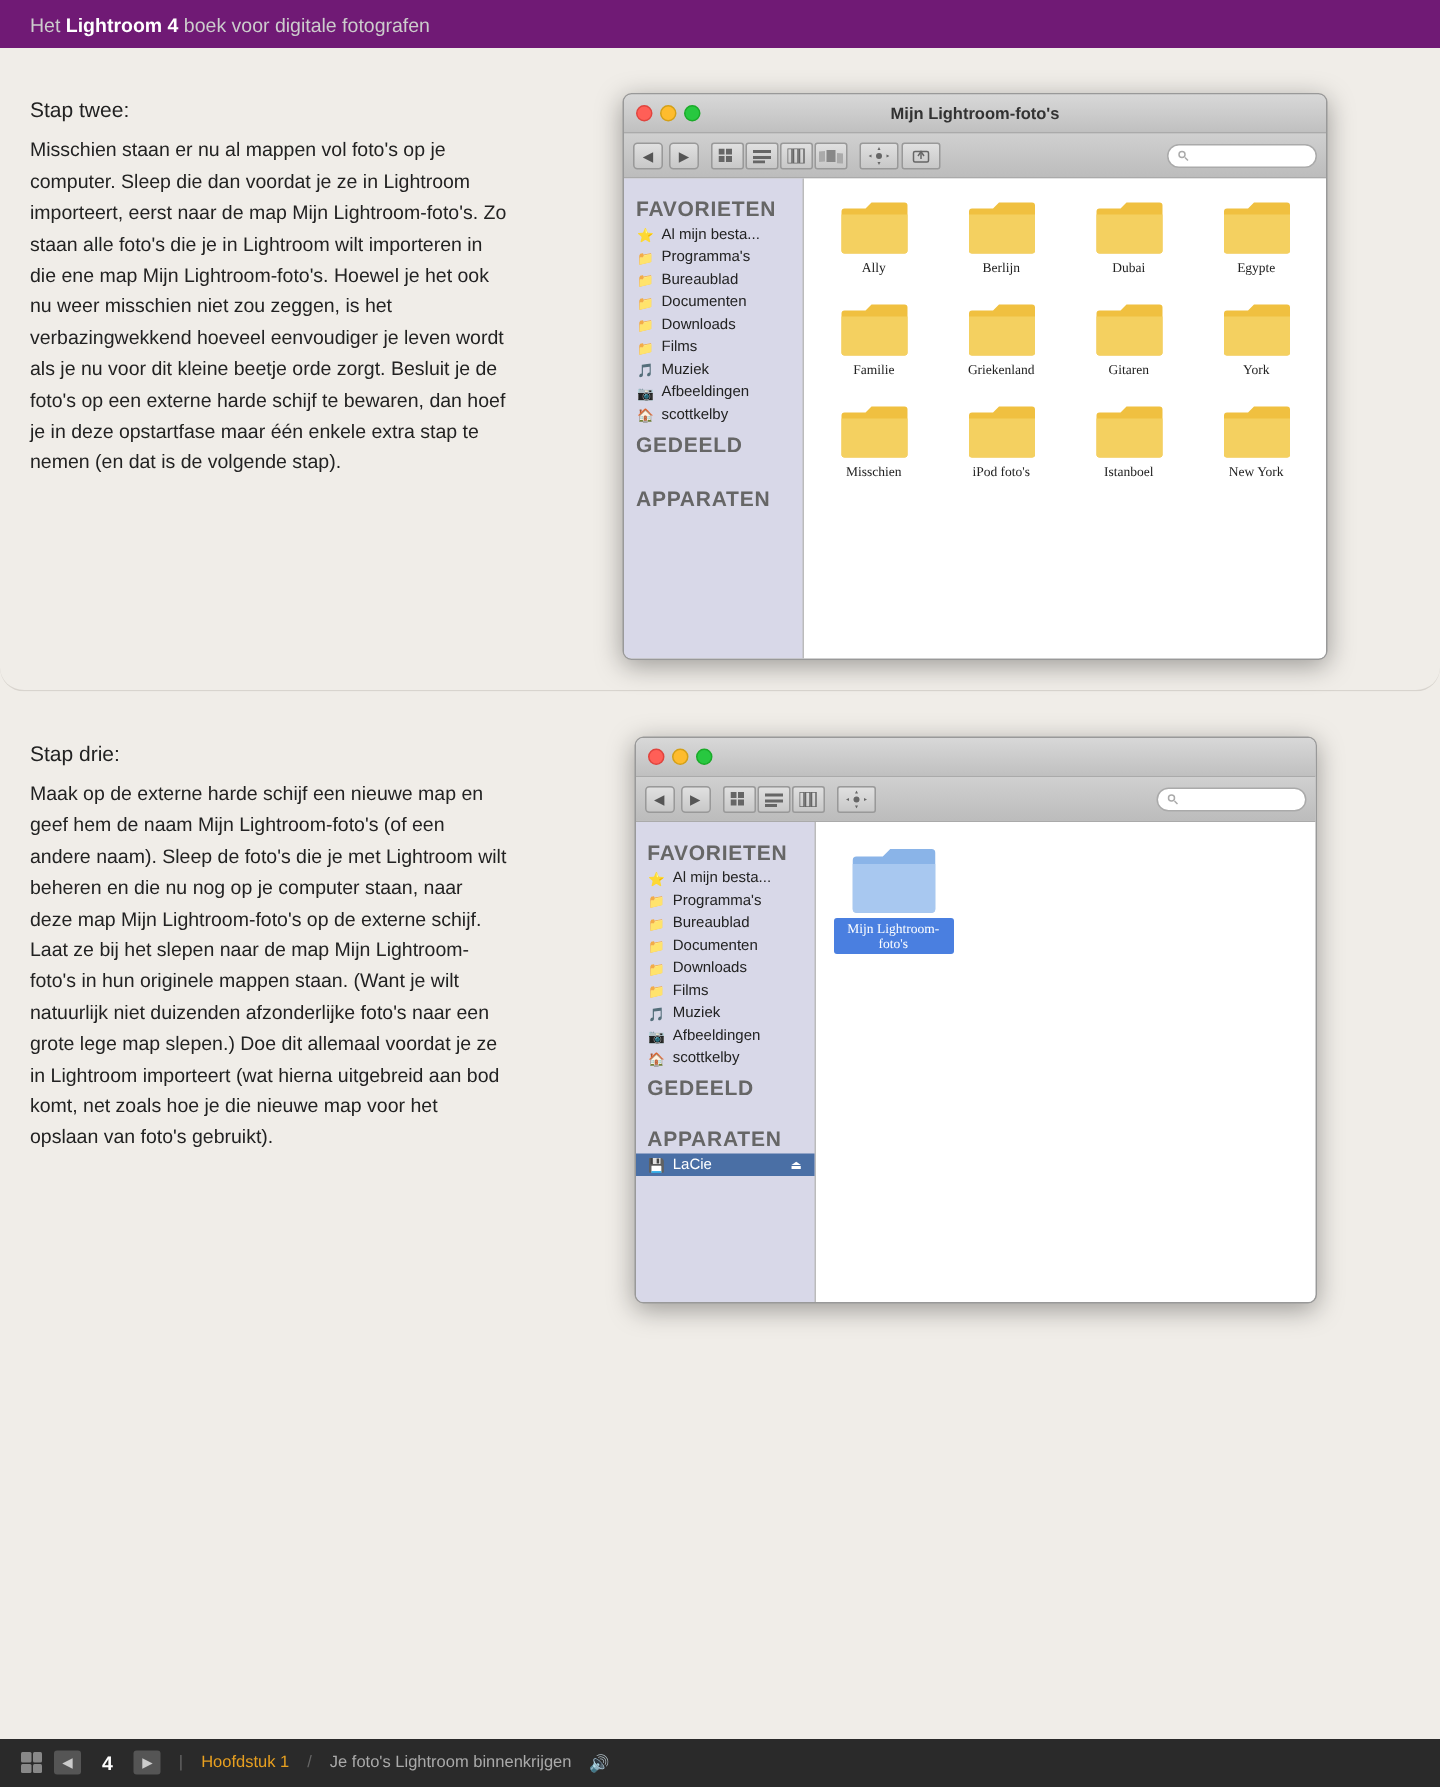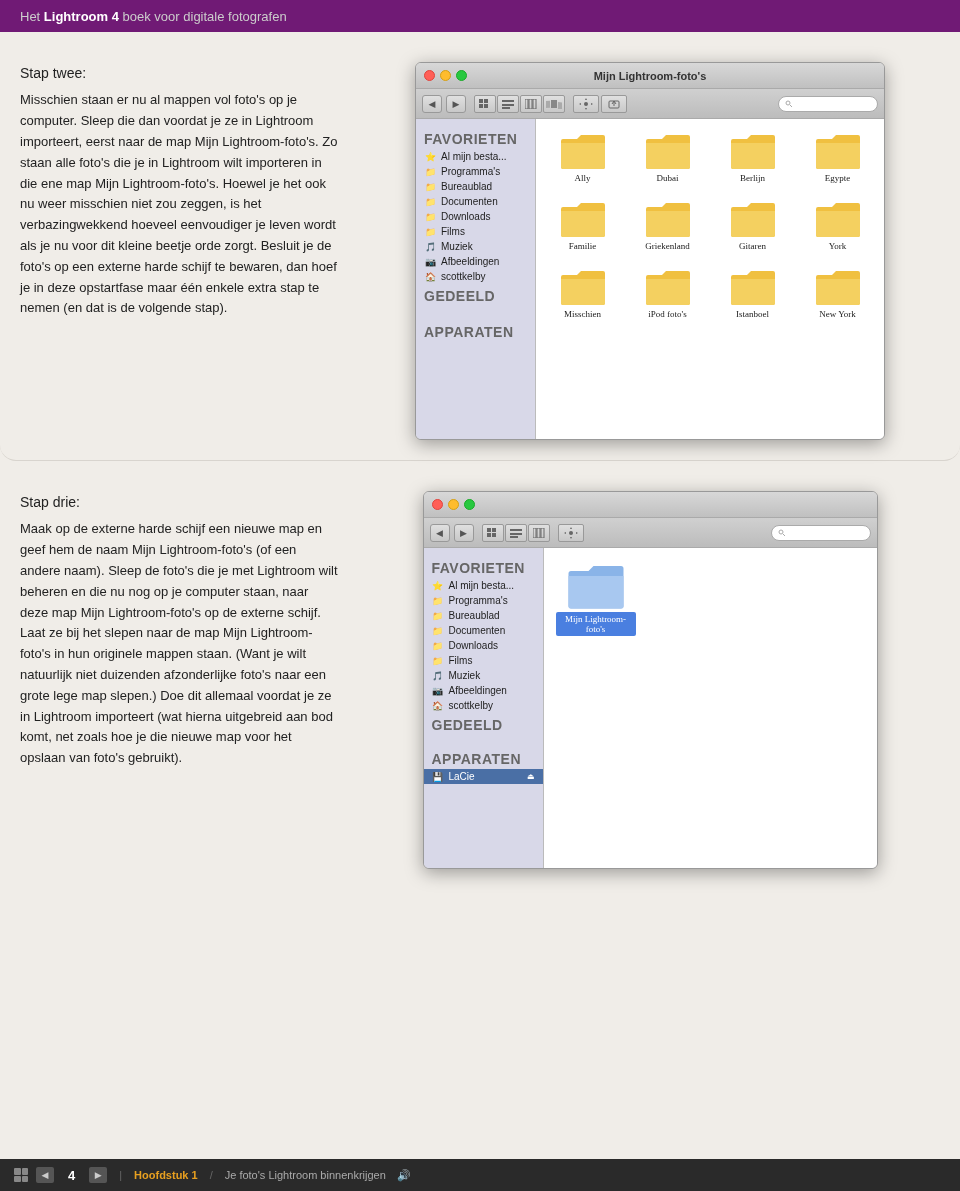--- a/index.html
+++ b/index.html
@@ -257,21 +257,21 @@
       color: #aaa;
     }
     .footer-page-num {
       color: #fff;
       font-weight: bold;
       font-size: 13px;
       margin: 0 6px;
     }
     .footer-chapter {
       color: #e8a020;
-      font-weight: bold;
+      font-weight: normal;
     }
     .footer-divider {
       color: #666;
       margin: 0 4px;
     }
     .footer-nav-btn {
       width: 18px;
       height: 16px;
       background: #555;
       border: none;
@@ -480,30 +480,30 @@
             </div>
             <span class="folder-label">Ally</span>
           </div>
           <div class="folder-item">
             <div class="folder-icon">
               <svg viewBox="0 0 48 40" xmlns="http://www.w3.org/2000/svg">
                 <path d="M2 10 Q2 8 4 8 L18 8 L22 4 L44 4 Q46 4 46 6 L46 36 Q46 38 44 38 L4 38 Q2 38 2 36 Z" fill="#f0c040"></path>
                 <path d="M2 12 L46 12 L46 36 Q46 38 44 38 L4 38 Q2 38 2 36 Z" fill="#f4d060"></path>
               </svg>
             </div>
+            <span class="folder-label">Berlijn</span>
+          </div>
+          <div class="folder-item">
+            <div class="folder-icon">
+              <svg viewBox="0 0 48 40" xmlns="http://www.w3.org/2000/svg">
+                <path d="M2 10 Q2 8 4 8 L18 8 L22 4 L44 4 Q46 4 46 6 L46 36 Q46 38 44 38 L4 38 Q2 38 2 36 Z" fill="#f0c040"></path>
+                <path d="M2 12 L46 12 L46 36 Q46 38 44 38 L4 38 Q2 38 2 36 Z" fill="#f4d060"></path>
+              </svg>
+            </div>
             <span class="folder-label">Dubai</span>
-          </div>
-          <div class="folder-item">
-            <div class="folder-icon">
-              <svg viewBox="0 0 48 40" xmlns="http://www.w3.org/2000/svg">
-                <path d="M2 10 Q2 8 4 8 L18 8 L22 4 L44 4 Q46 4 46 6 L46 36 Q46 38 44 38 L4 38 Q2 38 2 36 Z" fill="#f0c040"></path>
-                <path d="M2 12 L46 12 L46 36 Q46 38 44 38 L4 38 Q2 38 2 36 Z" fill="#f4d060"></path>
-              </svg>
-            </div>
-            <span class="folder-label">Berlijn</span>
           </div>
           <div class="folder-item">
             <div class="folder-icon">
               <svg viewBox="0 0 48 40" xmlns="http://www.w3.org/2000/svg">
                 <path d="M2 10 Q2 8 4 8 L18 8 L22 4 L44 4 Q46 4 46 6 L46 36 Q46 38 44 38 L4 38 Q2 38 2 36 Z" fill="#f0c040"></path>
                 <path d="M2 12 L46 12 L46 36 Q46 38 44 38 L4 38 Q2 38 2 36 Z" fill="#f4d060"></path>
               </svg>
             </div>
             <span class="folder-label">Egypte</span>
           </div>

